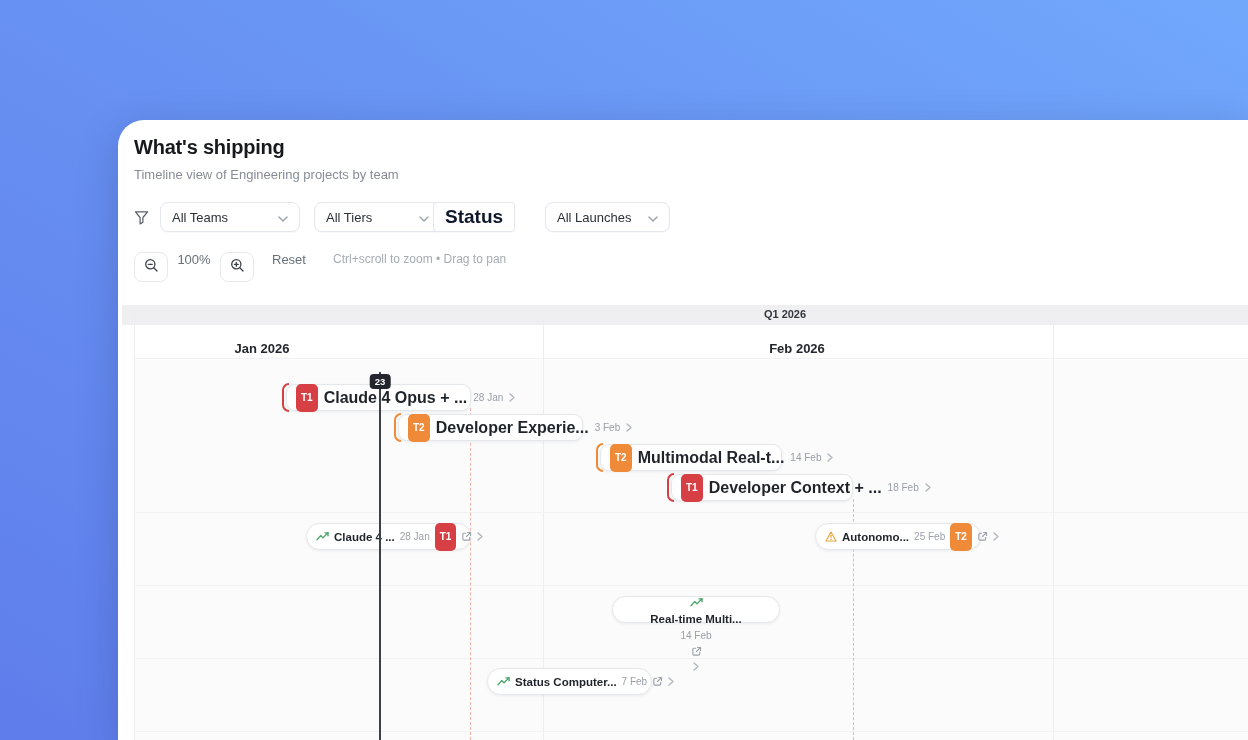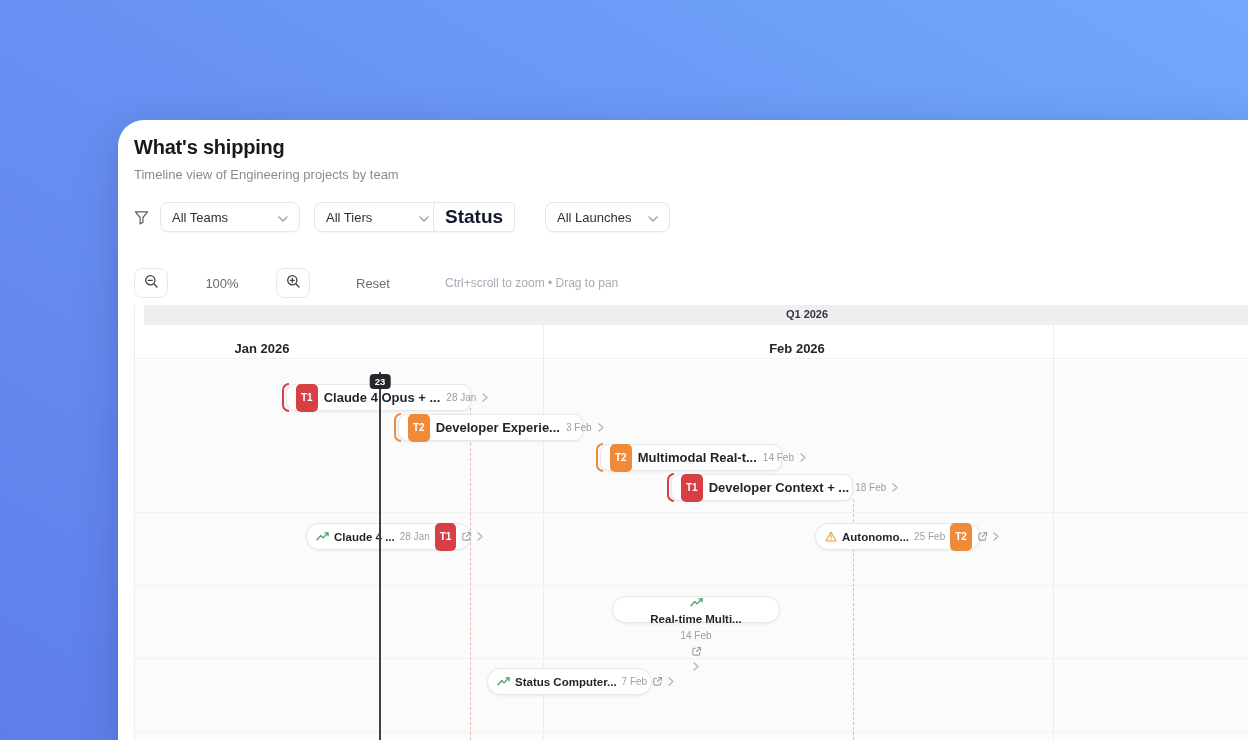--- a/index.html
+++ b/index.html
@@ -21,29 +21,29 @@
   .funnel { left:134px; top:210px; width:15px; height:15px; }
 
   .select { top:202px; height:30px; background:#fff; border:1px solid #e4e7eb; border-radius:8px;
             display:flex; align-items:center; justify-content:space-between; padding:0 11px;
             font-size:13px; font-weight:500; color:#2b3036; cursor:pointer;
             box-shadow:0 1px 1px rgba(20,24,32,.03); }
   .btn-plain { top:202px; height:30px; background:#fff; border:1px solid #e4e7eb; border-radius:4px;
                display:flex; align-items:center; padding:0 11px; font-size:19px; font-weight:600;
                color:#0f172a; cursor:pointer; box-shadow:0 1px 1px rgba(20,24,32,.03); }
 
-  .toolbar { left:134px; top:268px; display:flex; align-items:center;gap:28px; }
+  .toolbar { left:134px; top:252px; display:flex; align-items:flex-start; }
   .zbtn { width:34px; height:30px; background:#fff; border:1px solid #e6e9ec; border-radius:8px;
           display:flex; align-items:center; justify-content:center; cursor:pointer; }
   .zlevel { width:52px; text-align:center; font-size:13px; color:#667077; }
   .reset  { margin-left:18px; font-size:13px; color:#667077; cursor:pointer; background:none; border:none;
             font-family:"Liberation Sans",sans-serif; }
   .hint   { margin-left:27px; font-size:12px; color:#a6acb4; }
 
-  .qstrip { left:144px; top:305px; right:0; height:20px; background:#efeff1; }
+  .qstrip { left:122px; top:305px; right:0; height:20px; background:#efeff1; }
   .qlabel { position:absolute; left:663px; top:3px; transform:translateX(-50%);
             font-size:11px; font-weight:700; color:#33373d; }
   .mrow   { left:134px; top:325px; right:0; height:34px; background:#fff; border-bottom:1px solid #f0f1f3; }
   .mlabel { position:absolute; top:8px; transform:translateX(-50%); font-size:13px; font-weight:600; color:#23272d;margin-top:8px; }
 
   .chartbg { left:134px; top:360px; right:0; bottom:0; background:#fbfbfc; }
 
   .vline   { width:1px; background:#ebedf0; z-index:0; }
   .hline   { left:134px; right:0; height:1px; background:#f0f2f4; z-index:0; }
   .dashline{ width:0; border-left:1px dashed #f0b4aa; z-index:1; }
@@ -60,21 +60,21 @@
 
   .bracket { position:absolute; left:-5px; top:-2px; bottom:-2px; width:7px;
              border:2px solid; border-right:none; border-radius:10px 0 0 10px; }
   .t1 .bracket { border-color:#d64045; }
   .t2 .bracket { border-color:#ef8a38; }
 
   .badge { font-size:10px; font-weight:700; color:#fff; padding:8px 5px; border-radius:5px; line-height:1.2; flex:none; }
   .t1 .badge, .badge.b-t1 { background:#d64045; }
   .t2 .badge, .badge.b-t2 { background:#ef8a38; }
 
-  .ctitle { font-size:13px; font-weight:600; color:#1f242a; white-space:nowrap; }
+  .ctitle { font-size:16px; font-weight:600; color:#1f242a; white-space:nowrap; }
   .lcard .ctitle { font-size:11.5px; }
   .cdate  { font-size:10px; color:#9aa0a8; white-space:nowrap; }
   .chev   { flex:none; display:flex; align-items:center; }
   .micon  { flex:none; display:flex; align-items:center; }
 </style>
 </head>
 <body>
 
 <div class="stage">
   <div class="panel"></div>

